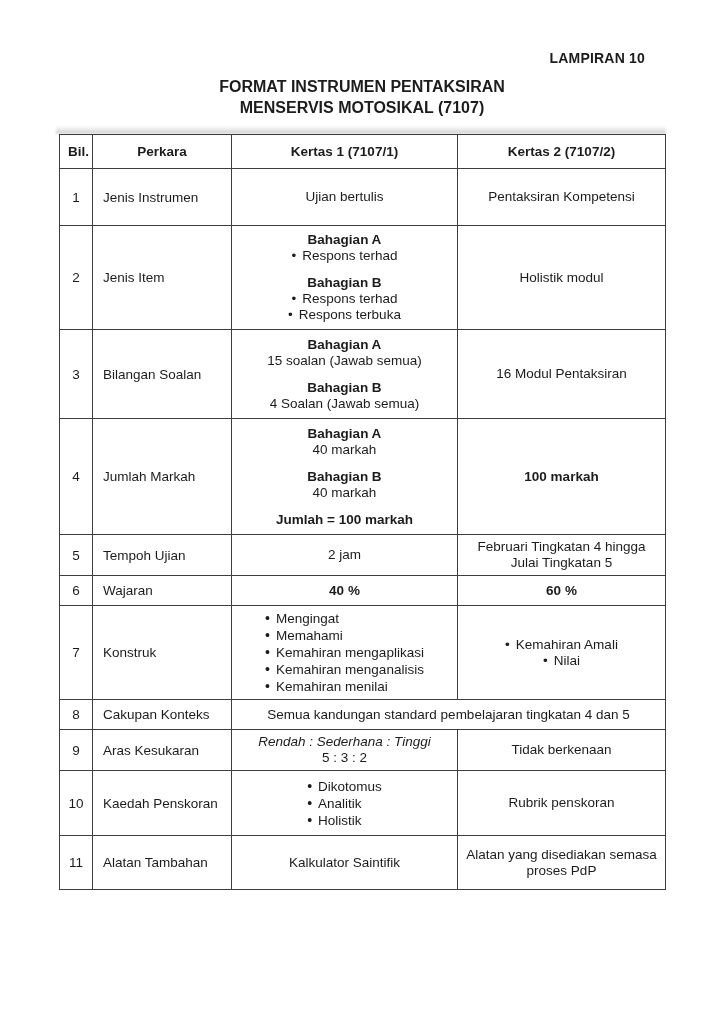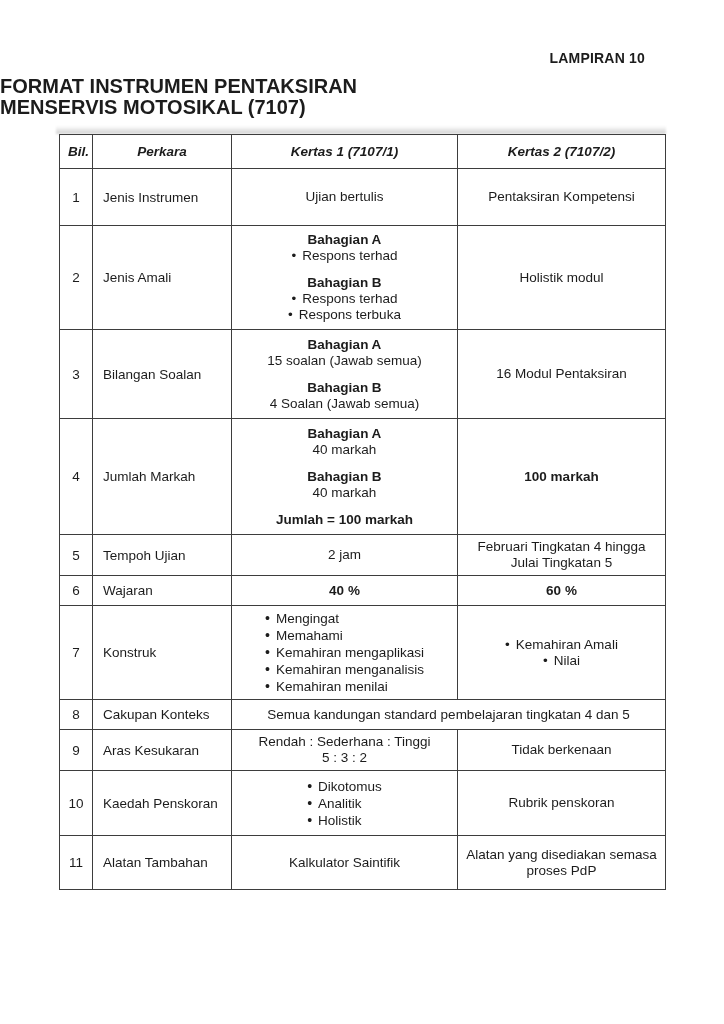--- a/index.html
+++ b/index.html
@@ -15,41 +15,41 @@
     color:var(--ink);
     position:relative;
     overflow:hidden;
   }
   .corner-label{
     position:absolute; top:50px; right:79px;
     font-weight:bold; font-size:14px; letter-spacing:.2px;
   }
   .titles{
     position:absolute; top:76px; left:0; right:0;
-    text-align:left; font-weight:bold; font-size:20px; line-height:21px;
+    text-align:center; font-weight:bold; font-size:16px; line-height:21px;
   }
   .scan-smudge{
     position:absolute; left:56px; top:126px; width:610px; height:8px;
     background:linear-gradient(to bottom, rgba(120,120,120,0) 0%, rgba(120,120,120,.30) 85%);
     filter:blur(1px);
     pointer-events:none;
   }
   table.fmt{
     position:absolute; left:59px; top:134px; width:606px;
     border-collapse:collapse; table-layout:fixed;
     font-size:13.5px;
   }
   .fmt th,.fmt td{
     border:1.6px solid var(--border);
     vertical-align:middle;
     padding:4px 8px;
     overflow:hidden;
   }
   .fmt thead tr{height:34px;}
-  .fmt th{font-weight:bold; font-size:13.5px;font-style:italic;}
+  .fmt th{font-weight:bold; font-size:13.5px;}
   col.c-bil{width:33px;}
   col.c-perkara{width:139px;}
   col.c-k1{width:226px;}
   col.c-k2{width:208px;}
   tbody tr:nth-child(1){height:57px;}
   tbody tr:nth-child(2){height:104px;}
   tbody tr:nth-child(3){height:89px;}
   tbody tr:nth-child(4){height:116px;}
   tbody tr:nth-child(5){height:41px;}
   tbody tr:nth-child(6){height:30px;}
@@ -107,21 +107,21 @@
           </div>
         </td>
         <td class="cell-left">
           <div>
             <div class="line">Pentaksiran Kompetensi</div>
           </div>
         </td>
       </tr>
       <tr>
         <td class="bil">2</td>
-        <td class="perkara">Jenis Amali</td>
+        <td class="perkara">Jenis Item</td>
         <td class="cell-left">
           <div>
             <div class="line b">Bahagian A</div>
             <div class="line"><span class="bullet-dot">•</span><span>Respons terhad</span></div>
             <div class="gap"></div>
             <div class="line b">Bahagian B</div>
             <div class="line"><span class="bullet-dot">•</span><span>Respons terhad</span></div>
             <div class="line"><span class="bullet-dot">•</span><span>Respons terbuka</span></div>
           </div>
         </td>
@@ -210,21 +210,21 @@
         </td>
       </tr>
       <tr>
         <td class="bil">8</td>
         <td class="perkara">Cakupan Konteks</td>
         <td colspan="2" class="cell-center"><div class="cell-inner"><div class="line">Semua kandungan standard pembelajaran tingkatan 4 dan 5</div></div></td>
       </tr>
       <tr>
         <td class="bil">9</td>
         <td class="perkara">Aras Kesukaran</td>
-        <td class="cell-center"><div class="cell-inner"><div class="line wrapok" style="text-align: right;">Rendah : Sederhana : Tinggi</div><div class="line wrapok" style="text-align: center;">5 : 3 : 2</div></div></td>
+        <td class="cell-center"><div class="cell-inner"><div class="line wrapok" style="text-align: right; font-style: italic;">Rendah : Sederhana : Tinggi</div><div class="line wrapok" style="text-align: center;">5 : 3 : 2</div></div></td>
         <td class="cell-left">
           <div>
             <div class="line">Tidak berkenaan</div>
           </div>
         </td>
       </tr>
       <tr>
         <td class="bil">10</td>
         <td class="perkara">Kaedah Penskoran</td>
         <td class="cell-center"><div class="cell-inner"><div class="line"><span class="bullet-dot">•</span><span>Dikotomus</span></div><div class="line"><span class="bullet-dot">•</span><span>Analitik</span></div><div class="line"><span class="bullet-dot">•</span><span>Holistik</span></div></div></td>

